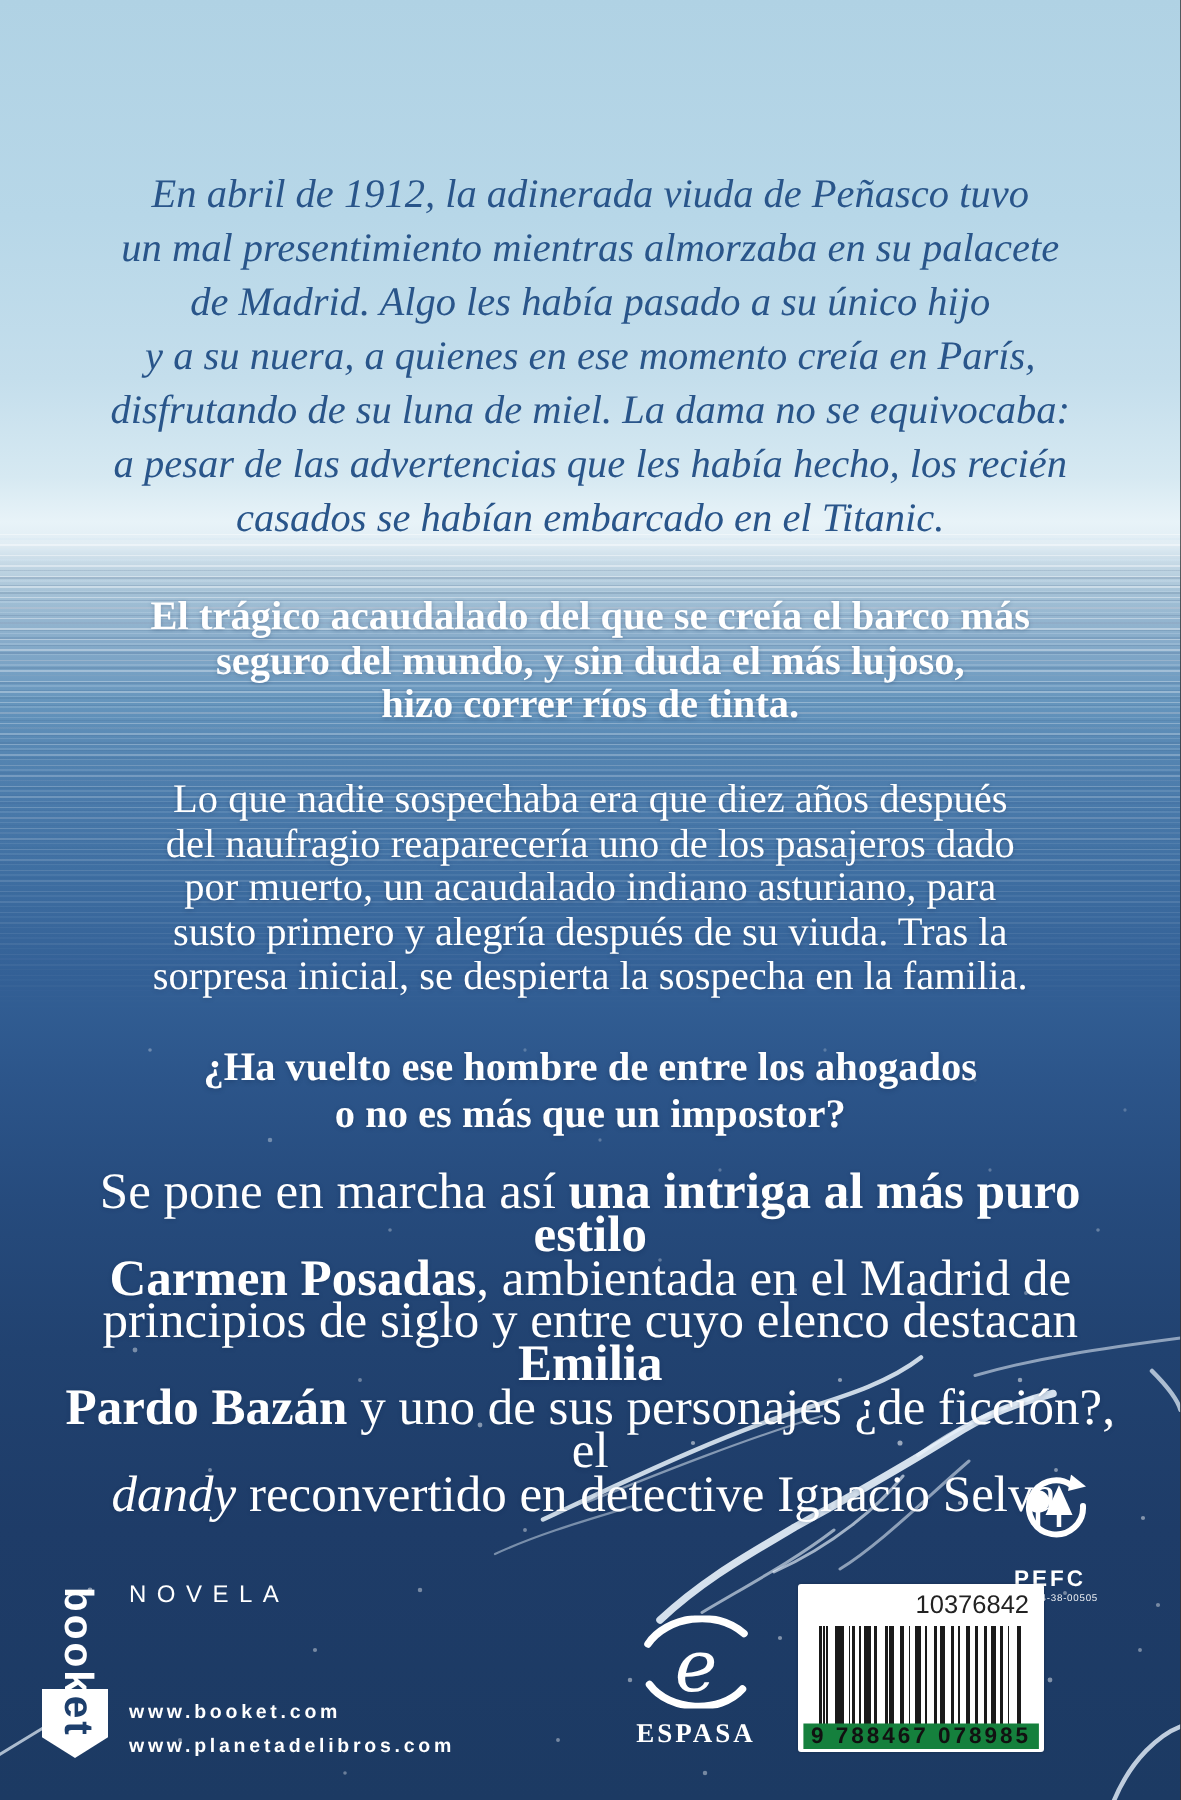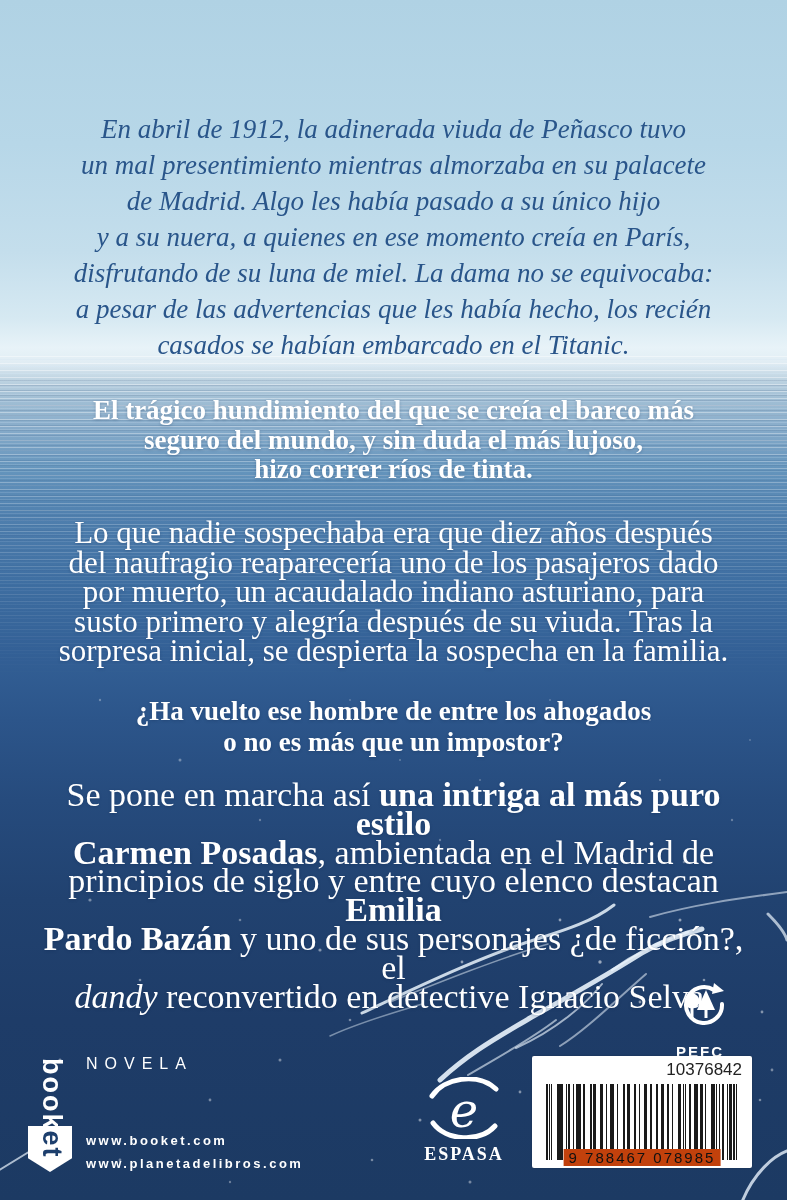--- a/index.html
+++ b/index.html
@@ -34,21 +34,21 @@
   .decor { position:absolute; left:0; top:0; pointer-events:none; }
 
   
   .para {
     position:absolute; left:50%; transform:translateX(-50%);
     width:724px; text-align:center; white-space:pre-line;
   }
   .intro    { top:111px; font-style:italic; font-size:27px; line-height:36px; color:#29558a; }
   .highlight{ top:396px; font-weight:bold; font-size:27px; line-height:29.5px; color:#fff;
               text-shadow:0 1px 3px rgba(35,65,105,.35); }
-  .bodytext { top:518px; font-size:31px; line-height:29.6px; color:#fff;
+  .bodytext { top:518px; font-size:27px; line-height:29.6px; color:#fff;
               text-shadow:0 1px 3px rgba(25,50,90,.3); }
   .question { top:696px; font-weight:bold; font-size:27px; line-height:31px; color:#fff;
               text-shadow:0 1px 3px rgba(20,45,85,.35); }
   .closing  { top:781px; font-size:34px; line-height:28.8px; color:#fff;
               text-shadow:0 1px 3px rgba(15,40,80,.3); }
   .closing .b { font-weight:bold; }
   .closing .i { font-style:italic; }
 
   
   .category {
@@ -80,37 +80,37 @@
     font-size:18px; letter-spacing:2px; color:#fff; margin-top:1px;
   }
 
   
   .pefc { position:absolute; left:666px; top:983px; width:68px; text-align:center; color:#fff; }
   .pefc-label { font-family:"Liberation Sans", sans-serif; font-weight:bold; font-size:15px; letter-spacing:2px; margin-top:12px; }
   .pefc-code  { font-family:"Liberation Sans", sans-serif; font-size:6.5px; margin-top:1px; opacity:.92; letter-spacing:.5px; }
 
   
   .barcode {
-    position:absolute; left:532px; top:1056px; width:220px; height:112px;
+    position:absolute; left:532px; top:1056px; width:164px; height:112px;
     background:#fff; border-radius:2px; box-shadow:0 0 2px rgba(0,0,0,.25);
   }
   .sku {
     position:absolute; top:4px; right:10px;
     font-family:"Liberation Sans", sans-serif; font-size:17px; color:#222;
   }
   .bars {
     position:absolute; left:14px; right:14px; top:28px; bottom:8px;
     background:
       repeating-linear-gradient(90deg, #1a1a1a 0 2px, rgba(0,0,0,0) 2px 5px, #1a1a1a 5px 6px, rgba(0,0,0,0) 6px 11px),
       repeating-linear-gradient(90deg, rgba(0,0,0,0) 0 3px, #1a1a1a 3px 4px, rgba(0,0,0,0) 4px 13px, #1a1a1a 13px 16px, rgba(0,0,0,0) 16px 17px);
   }
   .ean {
     position:absolute; bottom:2px; left:50%; transform:translateX(-50%);
-    background:#c2410c; padding:0 5px; white-space:nowrap;
-    font-family:"Liberation Sans", sans-serif; font-size:15px; letter-spacing:2px; color:#111;
+    background:#15803d; padding:0 5px; white-space:nowrap;
+    font-family:"Liberation Sans", sans-serif; font-size:15px; letter-spacing:2px; color:#111;font-weight:bold;
   }
 </style>
 </head>
 <body>
 
 <div class="cover">
 
   <div class="sea-stripes"></div>
   <div class="sea-stripes2"></div>
 
@@ -182,21 +182,21 @@
   </svg>
 
   <div class="para intro">En abril de 1912, la adinerada viuda de Peñasco tuvo
 un mal presentimiento mientras almorzaba en su palacete
 de Madrid. Algo les había pasado a su único hijo
 y a su nuera, a quienes en ese momento creía en París,
 disfrutando de su luna de miel. La dama no se equivocaba:
 a pesar de las advertencias que les había hecho, los recién
 casados se habían embarcado en el Titanic.</div>
 
-  <div class="para highlight">El trágico hundimiento del que se creía el barco más
+  <div class="para highlight">El trágico acaudalado del que se creía el barco más
 seguro del mundo, y sin duda el más lujoso,
 hizo correr ríos de tinta.</div>
 
   <div class="para bodytext">Lo que nadie sospechaba era que diez años después
 del naufragio reaparecería uno de los pasajeros dado
 por muerto, un acaudalado indiano asturiano, para
 susto primero y alegría después de su viuda. Tras la
 sorpresa inicial, se despierta la sospecha en la familia.</div>
 
   <div class="para question">¿Ha vuelto ese hombre de entre los ahogados

